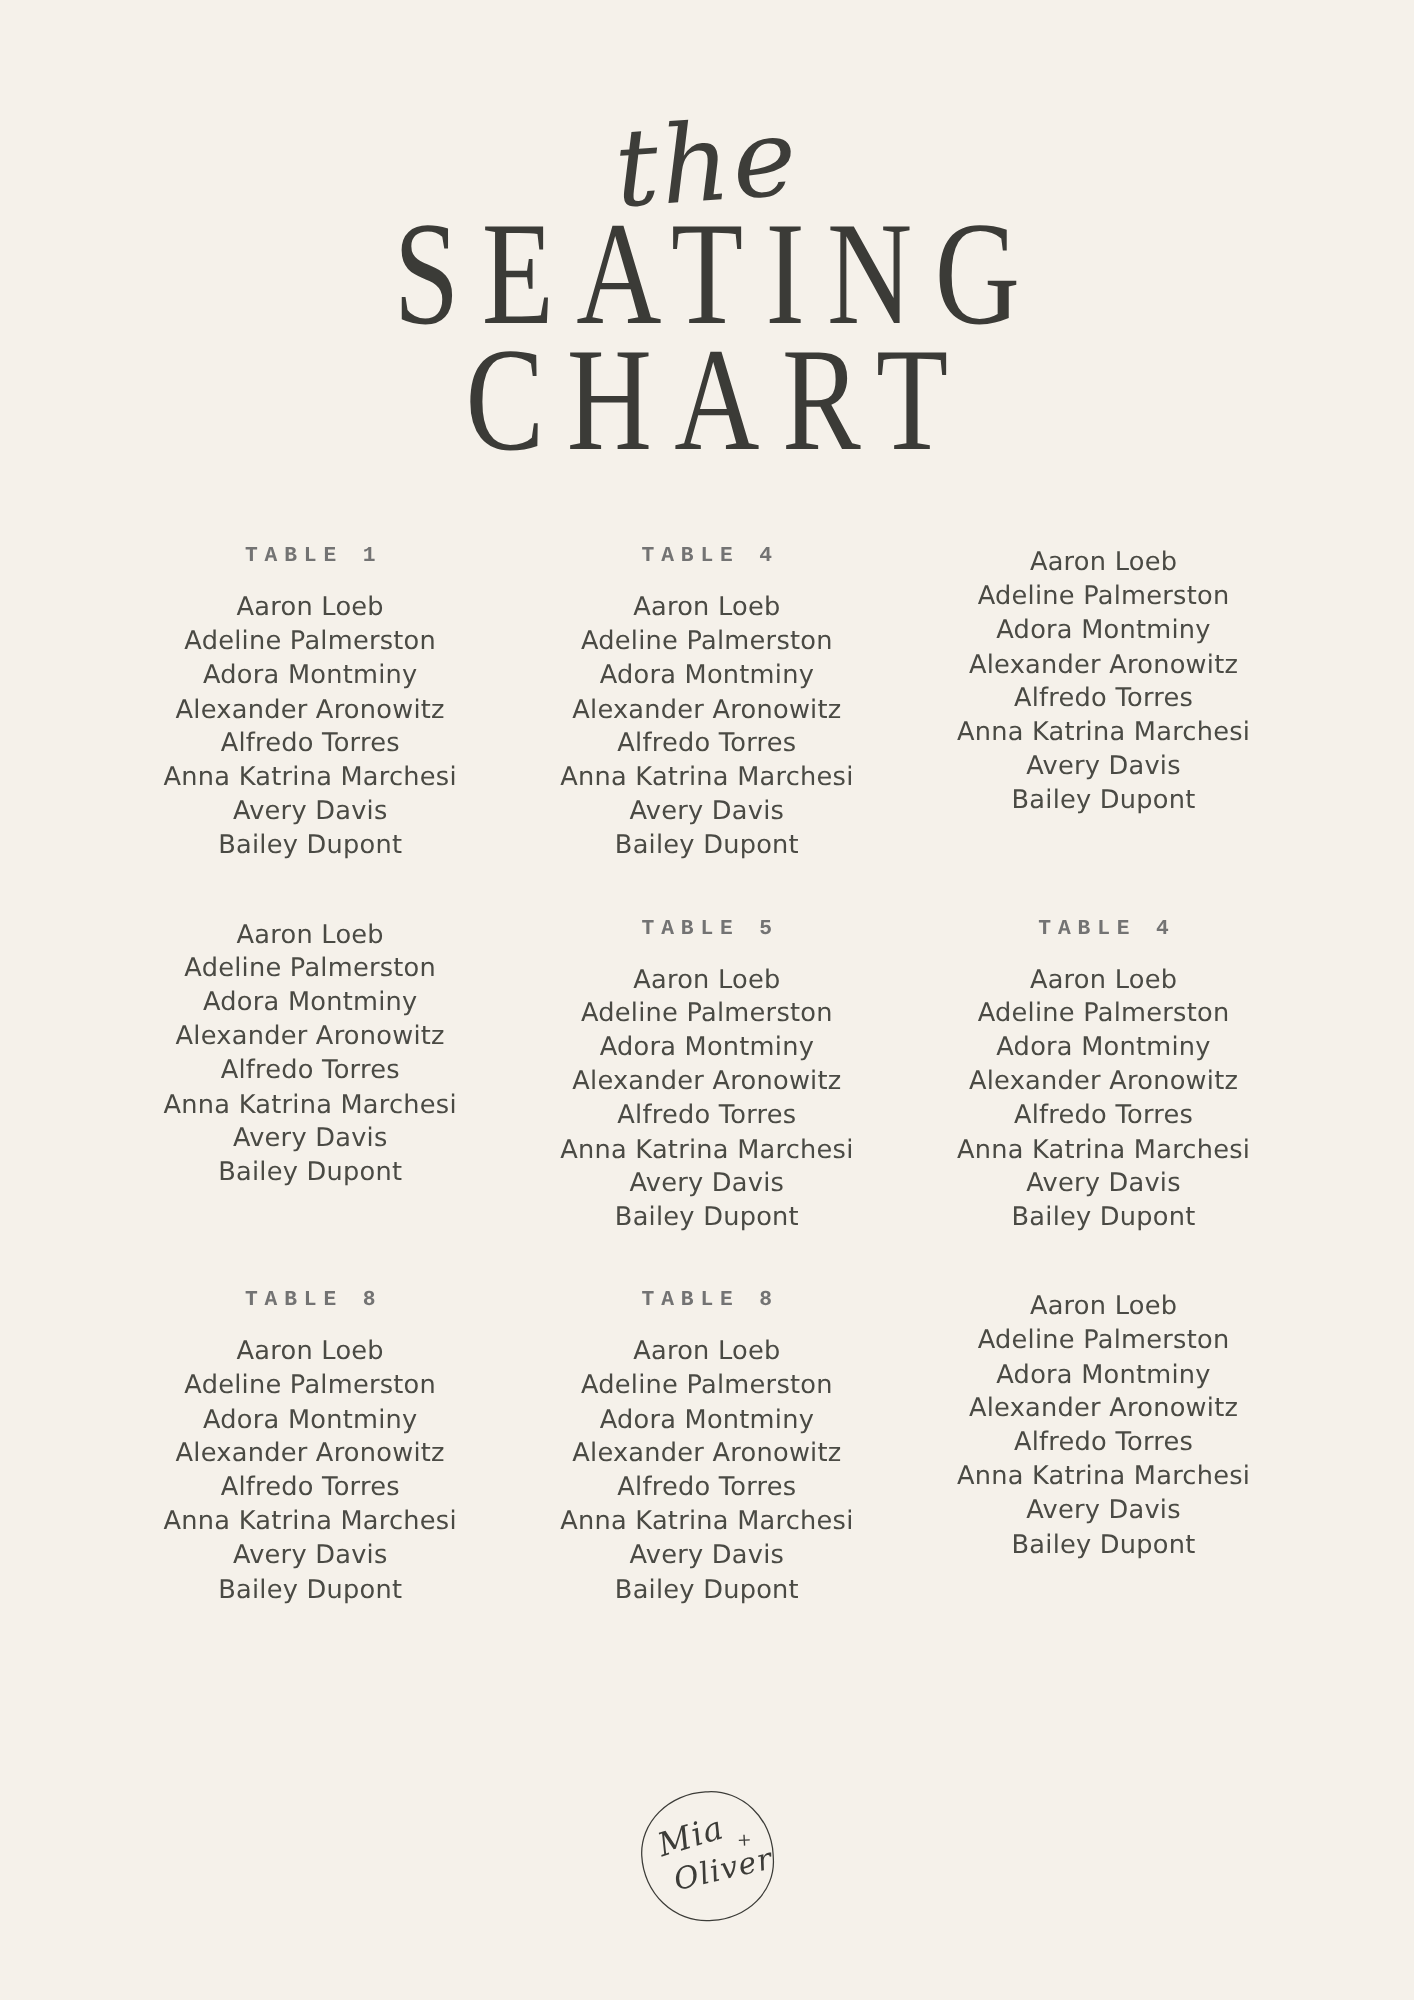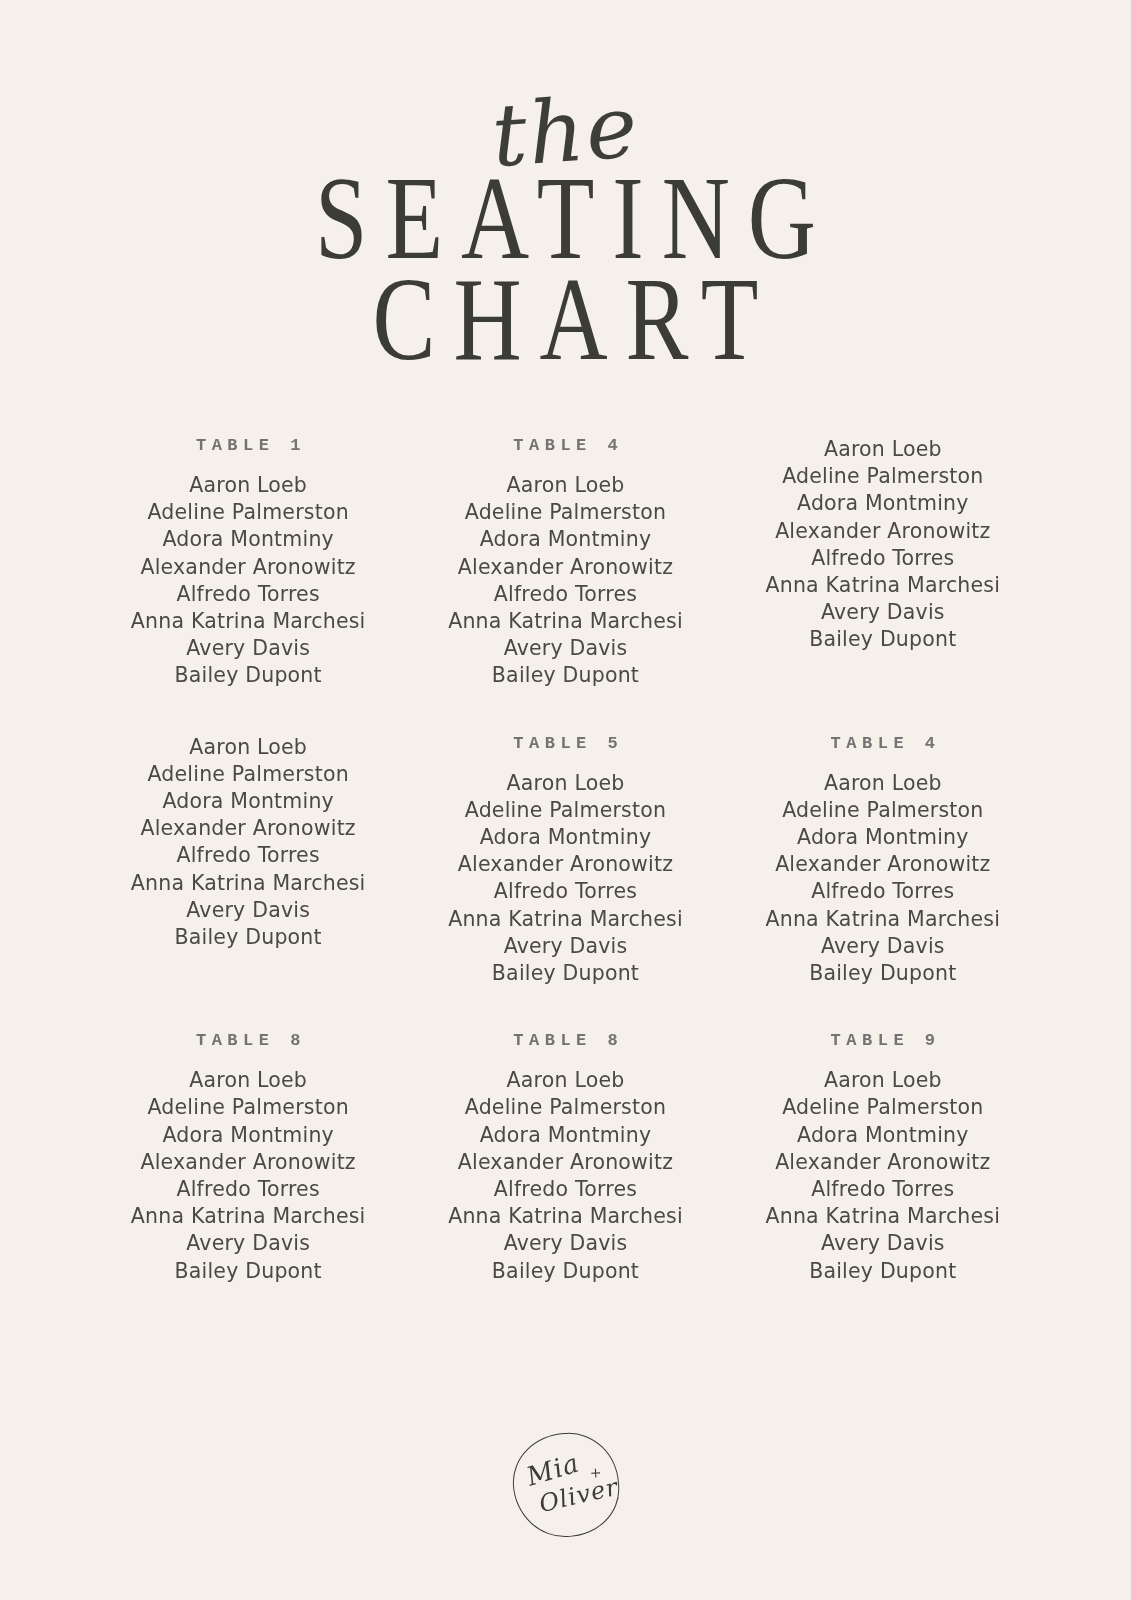--- a/index.html
+++ b/index.html
@@ -245,21 +245,20 @@
           <div class="guest">Adora Montminy</div>
           <div class="guest">Alexander Aronowitz</div>
           <div class="guest">Alfredo Torres</div>
           <div class="guest">Anna Katrina Marchesi</div>
           <div class="guest">Avery Davis</div>
           <div class="guest">Bailey Dupont</div>
         </div>
     </div>
 
     <div class="table-block">
-      <div class="table-label">TABLE 9</div>
       <div class="guest-list">
           <div class="guest">Aaron Loeb</div>
           <div class="guest">Adeline Palmerston</div>
           <div class="guest">Adora Montminy</div>
           <div class="guest">Alexander Aronowitz</div>
           <div class="guest">Alfredo Torres</div>
           <div class="guest">Anna Katrina Marchesi</div>
           <div class="guest">Avery Davis</div>
           <div class="guest">Bailey Dupont</div>
         </div>

